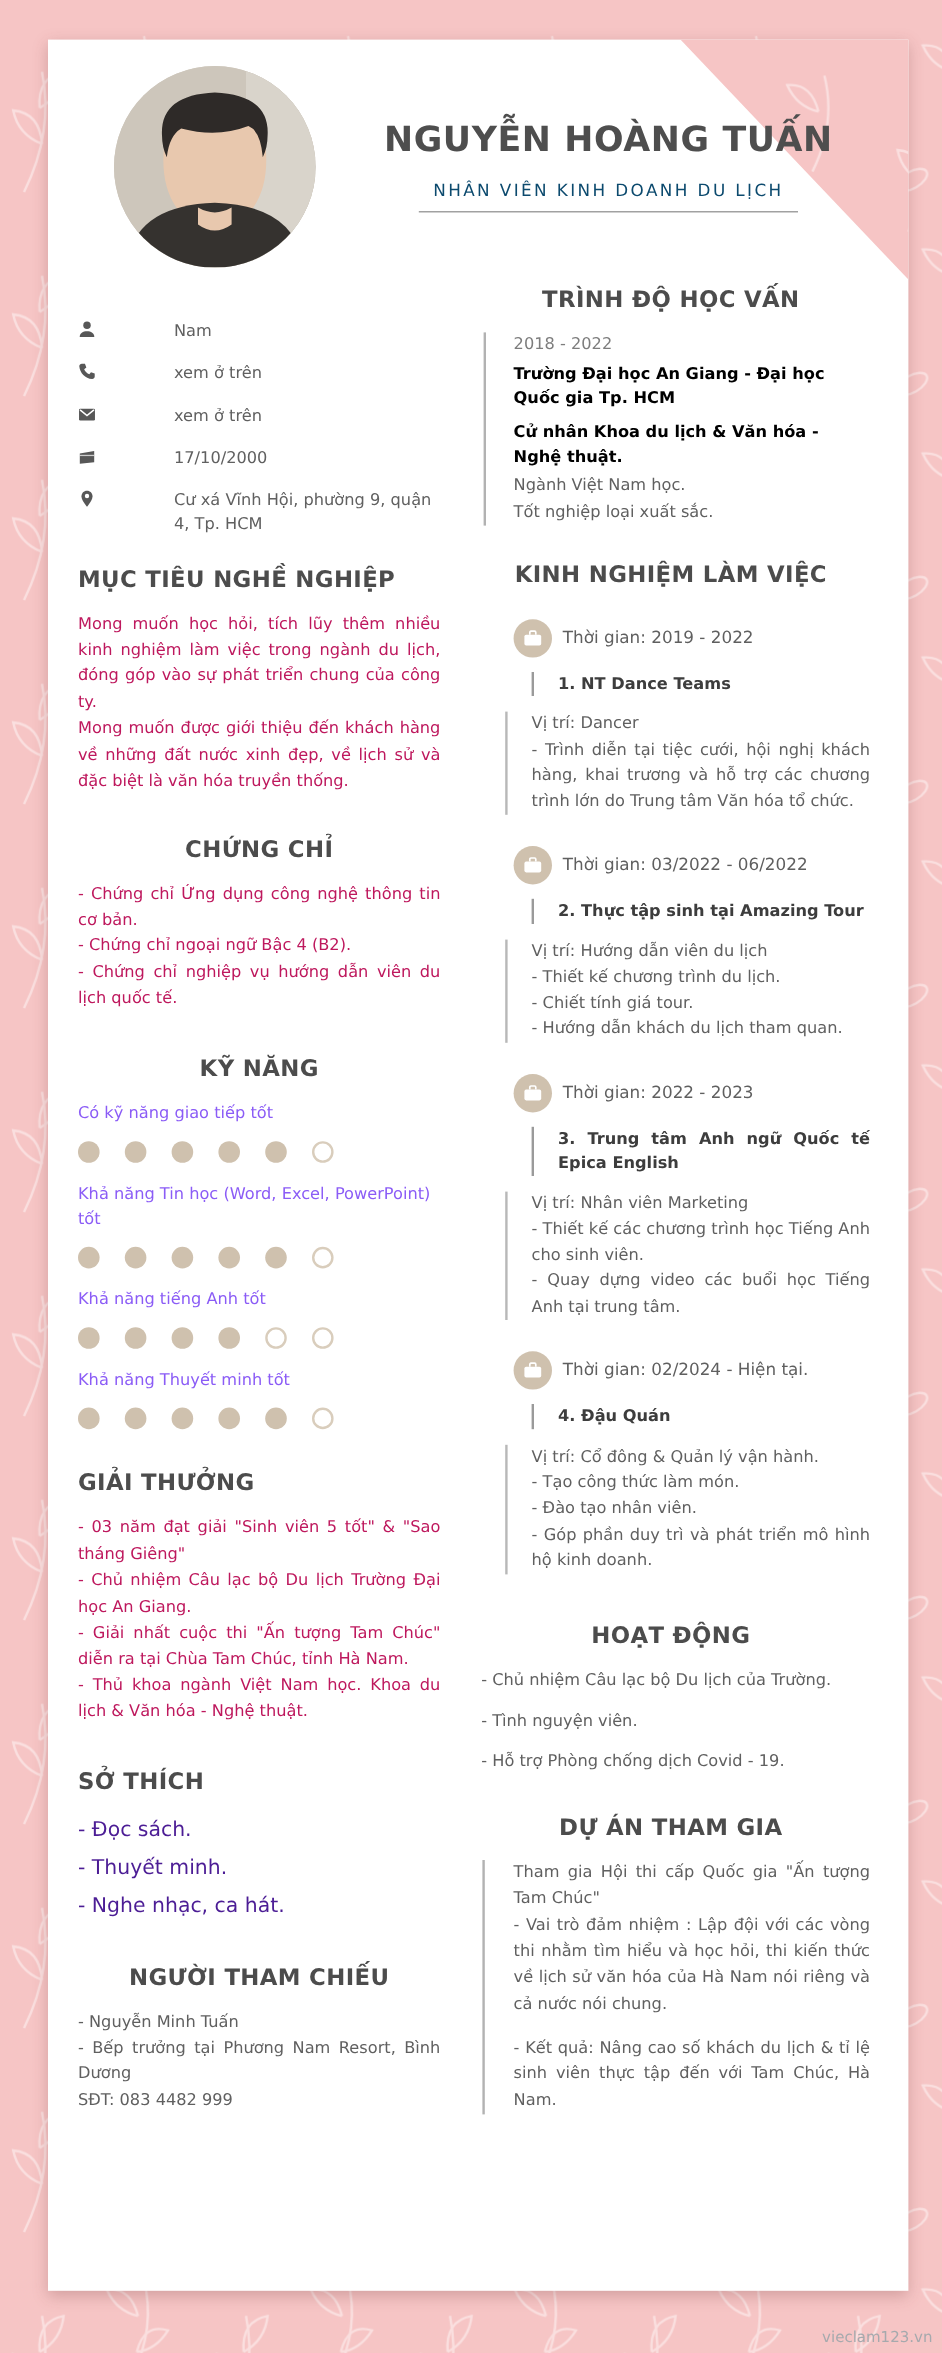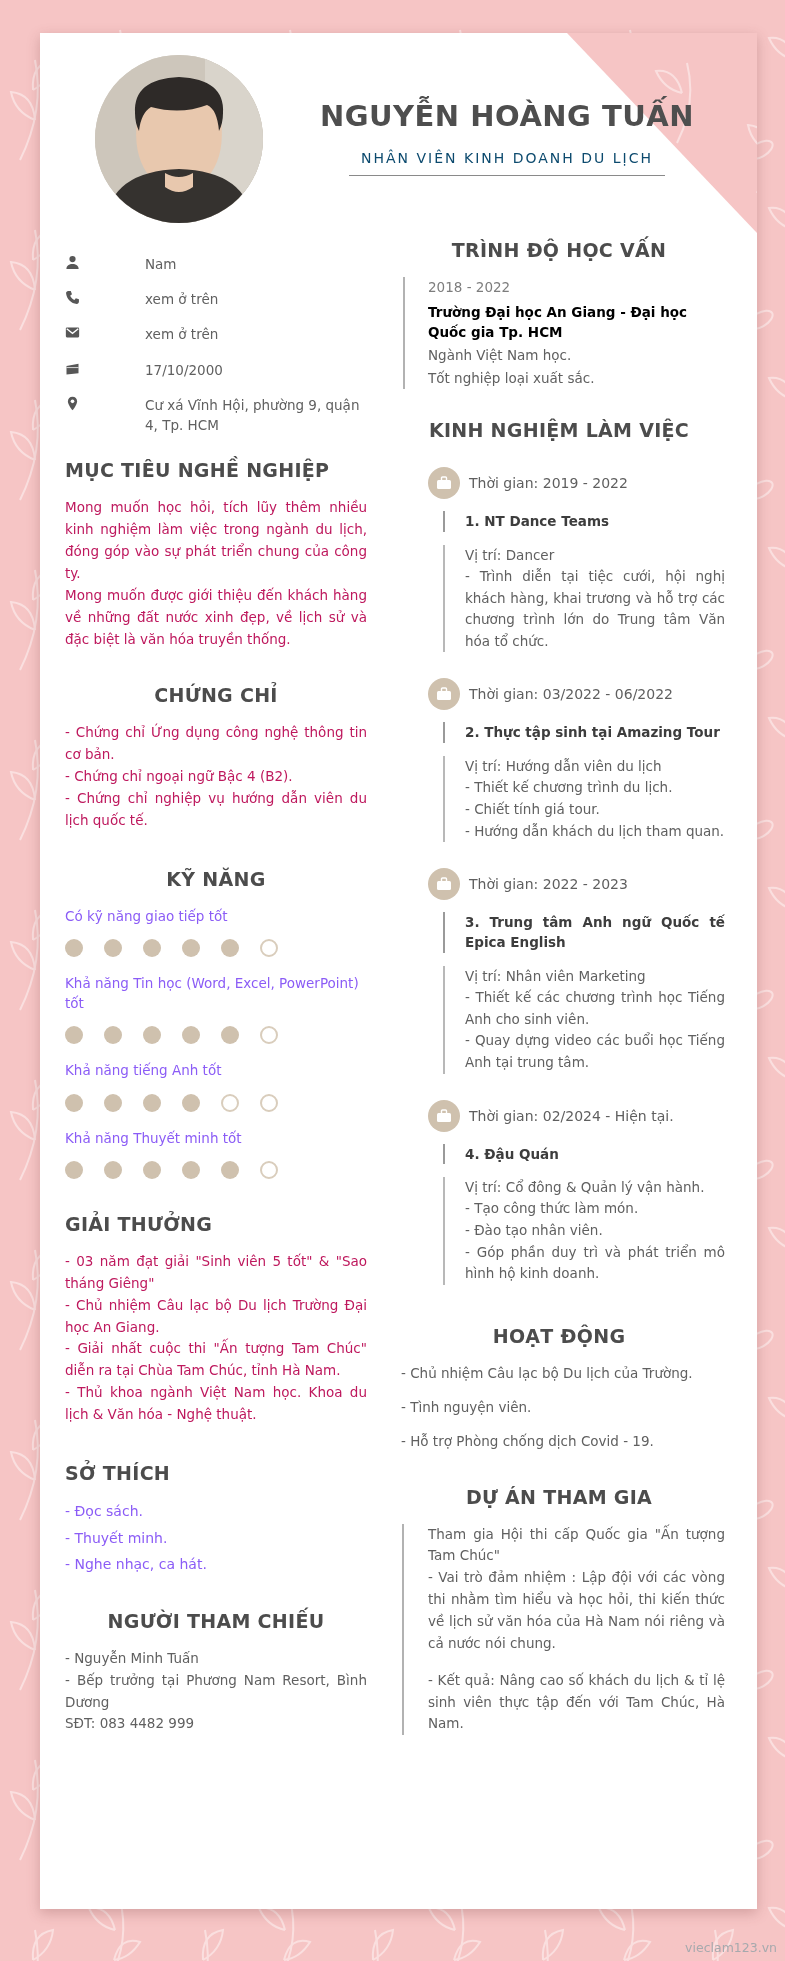--- a/index.html
+++ b/index.html
@@ -22,35 +22,35 @@
   .crow { display:flex; align-items:flex-start; margin-bottom:15px; }
   .cicon { width:16px; margin-right:64px; flex-shrink:0; padding-top:1px; }
   .cval { flex:1; font-size:13.5px; color:#606060; line-height:1.5; }
   h2 { font-size:19px; color:#4c4c4c; font-weight:bold; letter-spacing:.3px; margin:30px 0 16px; }
   h2.center { text-align:center; }
   .plist > div { text-align:justify; line-height:1.62; color:#be185d; font-size:13.5px; }
   .skill-label { font-size:13.5px; color:#8b5cf6; margin:16px 0 13px; line-height:1.5; }
   .dots { display:flex; gap:21px; }
   .dot { width:18px; height:18px; border-radius:50%; background:#cfc1ae; }
   .dot.empty { background:#fff; border:2px solid #d9cdbc; }
-  .hlist > div { font-size:14px; color:#8b5cf6; line-height:1.62; margin-bottom:4px; }
+  .hlist > div { font-size:17px; color:#4c1d95; line-height:1.62; margin-bottom:4px; }
   .ref-list > div { text-align:justify; line-height:1.62; color:#606060; font-size:13.5px; }
   .edu-block { margin:2px 0 0 10px; border-left:2px solid #b2b2b2; padding-left:23px; line-height:1.55; }
   .edu-period { color:#7d7d7d; font-size:13.5px; margin-bottom:4px; }
   .edu-school, .edu-degree { font-weight:bold; color:#000000; font-size:13.5px; margin-bottom:3px; line-height:1.5; }
   .edu-degree { margin-top:8px; }
   .edu-line { color:#606060; font-size:13.5px; margin-bottom:2px; }
   .job { margin-top:26px; }
   .job-time { display:flex; align-items:center; margin-left:35px; }
   .bicon { width:32px; height:32px; border-radius:50%; background:#cfc1ae; display:flex; align-items:center;
            justify-content:center; margin-right:9px; flex-shrink:0; }
   .job-time-text { font-size:14px; color:#5f5f5f; }
   .job-title { margin:12px 0 13px 50px; border-left:2px solid #9a9a9a; padding-left:20px; font-weight:bold;
                color:#3d3d3d; font-size:13.5px; line-height:1.5; text-align:justify; }
-  .job-desc { margin-left:50px; border-left:2px solid #b8b8b8; padding-left:20px; }
+  .job-desc { margin-left:28px; border-left:2px solid #b8b8b8; padding-left:20px; }
   .job-desc > div { color:#606060; font-size:13.5px; line-height:1.6; text-align:justify; }
   .act-list > div { margin:13px 0 13px 8px; color:#606060; font-size:13.5px; line-height:1.55; }
   .proj-block { margin-left:9px; border-left:2px solid #b2b2b2; padding-left:24px; }
   .proj-block > div { color:#606060; font-size:13.5px; line-height:1.62; text-align:justify; }
   .proj-block > div:last-child { margin-top:15px; }
   .watermark { position:absolute; right:8px; bottom:6px; font-size:12.5px; color:#a6a9ad; }
   .mt0 { margin-top:0; }
 </style>
 </head>
 <body>
@@ -256,20 +256,21 @@
 
       </div>
 
       <div class="col-right">
 
         <section>
           <h2 class="center mt0">TRÌNH ĐỘ HỌC VẤN</h2>
           <div class="edu-block">
             <div class="edu-period">2018 - 2022</div>
             <div class="edu-school">Trường Đại học An Giang - Đại học Quốc gia Tp. HCM</div>
+            <div class="edu-degree">Cử nhân Khoa du lịch &amp; Văn hóa - Nghệ thuật.</div>
             <div class="edu-line">Ngành Việt Nam học.</div>
             <div class="edu-line">Tốt nghiệp loại xuất sắc.</div>
           </div>
         </section>
 
         <section>
           <h2 class="center" style="margin-bottom:6px;">KINH NGHIỆM LÀM VIỆC</h2>
 
           <div class="job">
             <div class="job-time">

